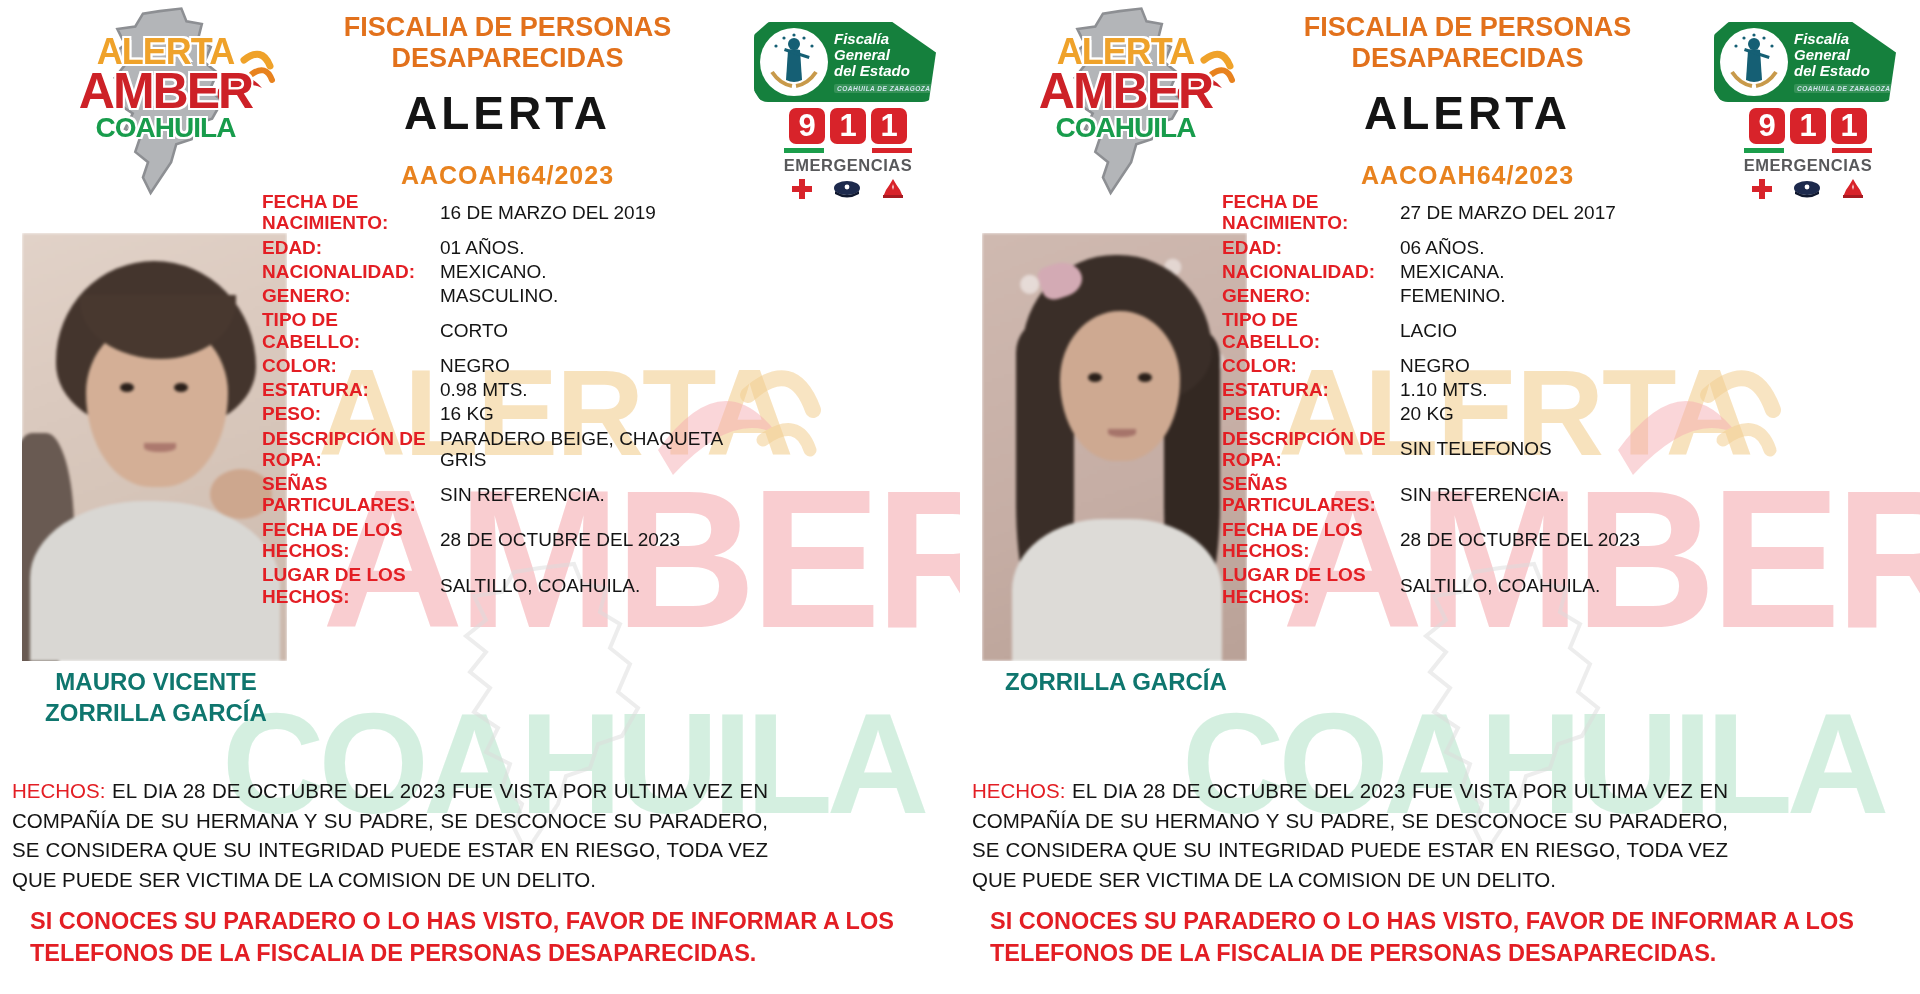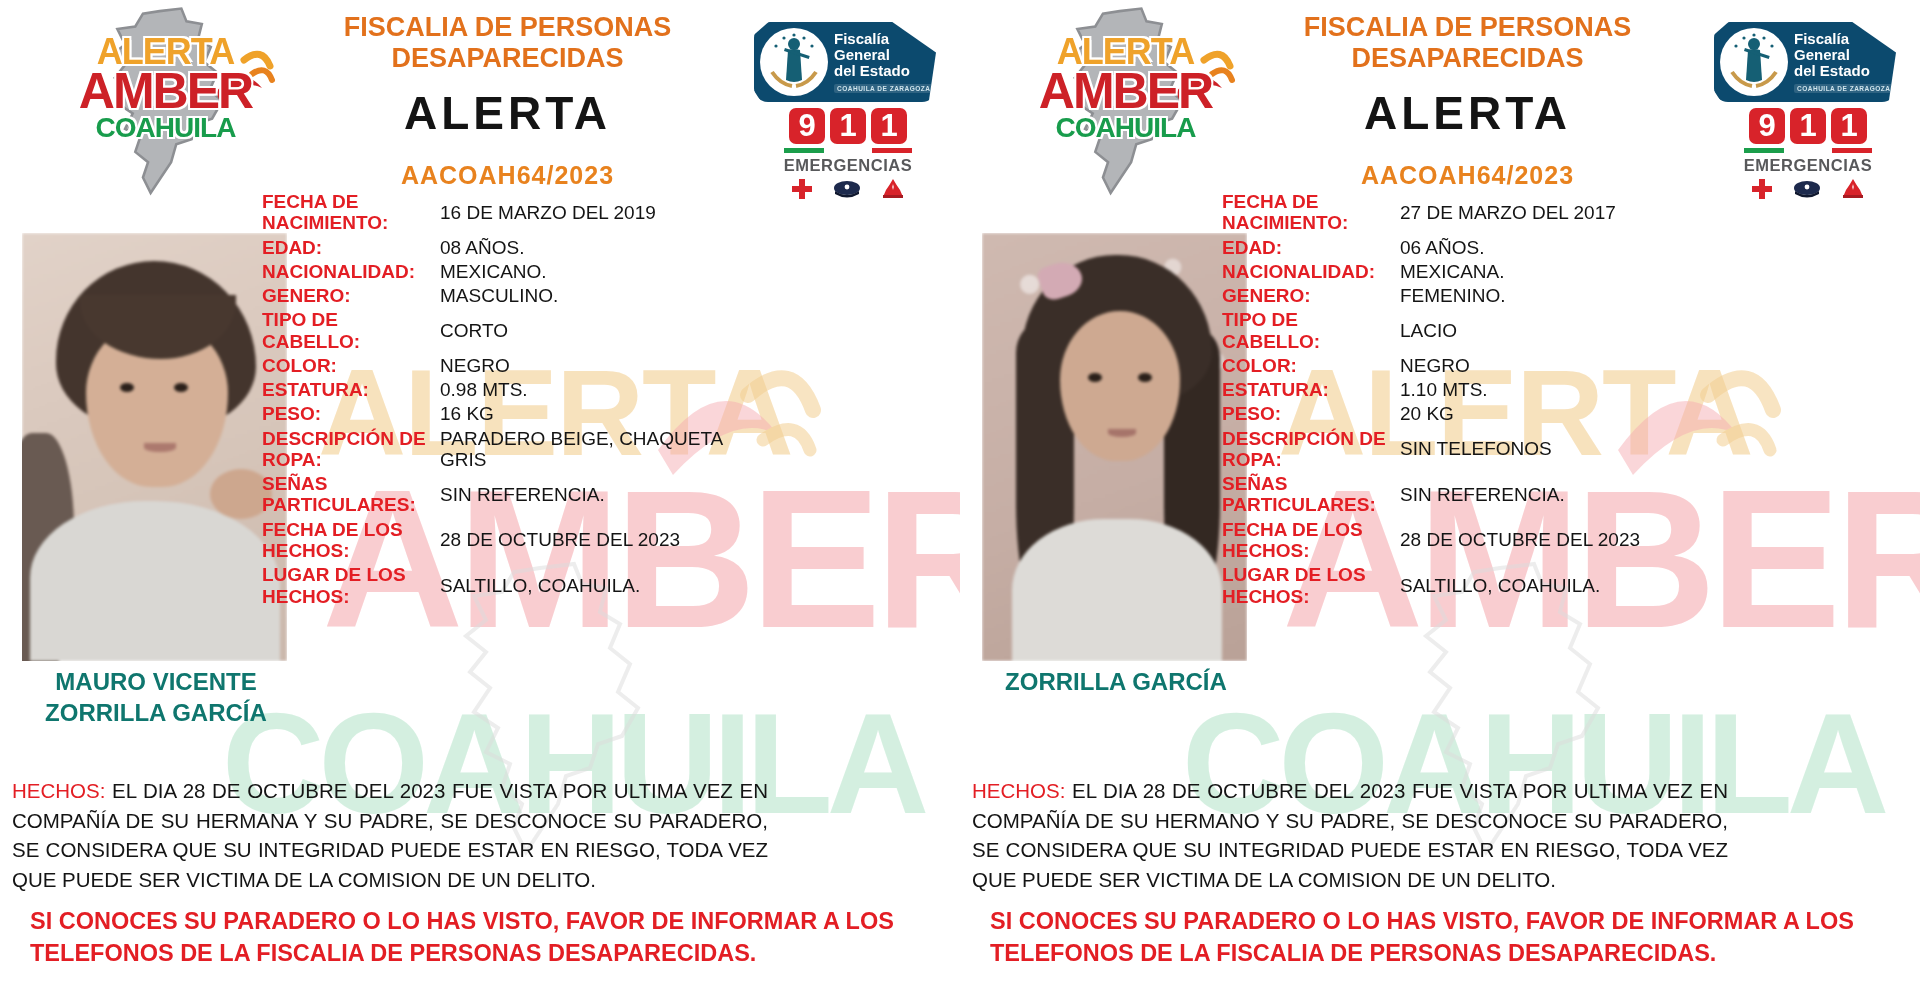--- a/index.html
+++ b/index.html
@@ -26,22 +26,22 @@
   .aw3{font-size:28px;color:#189c4c;letter-spacing:-1px;margin-top:-2px;}
   .logo-wave{position:absolute;left:142px;top:28px;}
 
   
   .header-block{position:absolute;left:275px;top:12px;width:465px;text-align:center;z-index:2;}
   .h-fiscalia{color:#e2711c;font-weight:bold;font-size:27px;line-height:1.15;}
   .h-alerta{color:#141414;font-weight:bold;font-size:46px;letter-spacing:4px;margin-top:12px;}
   .h-case{color:#e8821e;font-weight:bold;font-size:25px;margin-top:21px;letter-spacing:1px;}
 
   
-  .fge{position:absolute;left:754px;top:22px;width:182px;height:80px;z-index:2;background:#0c4a6e;
-       border-radius:16px 6px 14px 14px;clip-path:polygon(0 16%,8% 0,76% 0,100% 38%,96% 100%,4% 100%,0 86%);}
+  .fge{position:absolute;left:754px;top:22px;width:182px;height:80px;z-index:2;background:#15803d;
+       border-radius:16px 6px 14px 14px;clip-path:polygon(0 16%,8% 0,76% 0,100% 38%,96% 100%,4% 100%,0 86%);font-style:italic;}
   .fge-circle{position:absolute;left:6px;top:6px;width:68px;height:68px;border-radius:50%;background:#fff;overflow:hidden;}
   .fge-text{position:absolute;left:80px;top:9px;color:#fff;font-weight:bold;font-size:15px;line-height:1.08;}
   .fge-sub{position:absolute;left:80px;top:62px;color:#cfe4ec;font-weight:bold;font-size:6.5px;letter-spacing:.5px;
            background:rgba(255,255,255,.14);padding:1px 3px;border-radius:2px;}
 
   
   .nine11{position:absolute;left:782px;top:108px;width:132px;z-index:2;}
   .n-boxes{display:flex;gap:5px;justify-content:center;}
   .n-box{width:36px;height:36px;background:#d8232a;border-radius:7px;color:#fff;font-weight:bold;font-size:31px;
          display:flex;align-items:center;justify-content:center;}
@@ -216,21 +216,21 @@
       <div>ZORRILLA GARCÍA</div>
     </div>
 
     <div class="fields">
       <div class="row">
         <div class="lbl">FECHA DE NACIMIENTO:</div>
         <div class="val">16 DE MARZO DEL 2019</div>
       </div>
       <div class="row">
         <div class="lbl">EDAD:</div>
-        <div class="val">08 AÑOS.</div>
+        <div class="val">01 AÑOS.</div>
       </div>
       <div class="row">
         <div class="lbl">NACIONALIDAD:</div>
         <div class="val">MEXICANO.</div>
       </div>
       <div class="row">
         <div class="lbl">GENERO:</div>
         <div class="val">MASCULINO.</div>
       </div>
       <div class="row">

